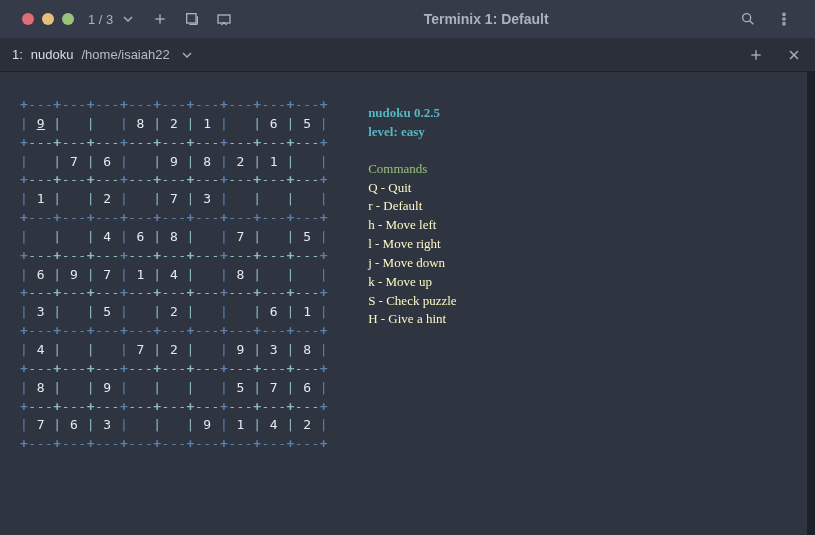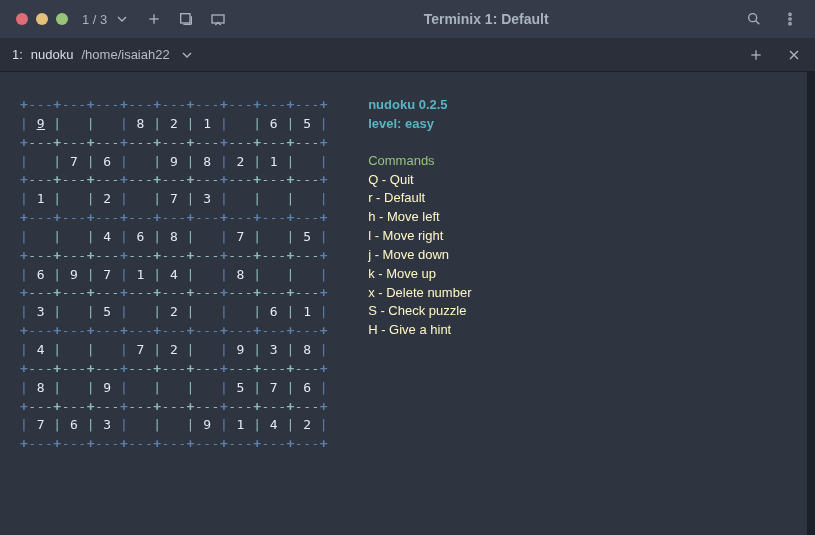--- a/index.html
+++ b/index.html
@@ -10,21 +10,21 @@
     color: #d8dee9;
     width: 815px;
     height: 535px;
     overflow: hidden;
   }
   .titlebar {
     height: 38px;
     background: #353b49;
     display: flex;
     align-items: center;
-    padding: 0 16px;
+    padding: 0 22px;
     gap: 14px;
   }
   .window-controls { display: flex; gap: 8px; align-items: center; }
   .win-btn { width: 12px; height: 12px; border-radius: 50%; }
   .win-close { background: #e06c75; }
   .win-min { background: #e5c07b; }
   .win-max { background: #98c379; }
   .title-group { display: flex; align-items: center; gap: 14px; color: #abb2bf; }
   .pager { display: flex; align-items: center; gap: 6px; font-size: 13px; font-family: sans-serif;}
   .tb-icon { color: #abb2bf; display: inline-flex; align-items: center; justify-content: center; width:18px; height:18px;}
@@ -55,21 +55,21 @@
     font-family: monospace;
     white-space: pre;
     font-size: 13px;
     letter-spacing: 0.5px;
     padding-left: 16px;
   }
   .c-blue { color: #5e81ac; }
   .c-green { color: #8fbcbb; }
   .c-white { color: #e5e9f0; }
   .cursor-cell { text-decoration: underline; }
-  .info { font-family: Liberation Sans, sans-serif; font-size: 13px; }
+  .info { font-family: Liberation Serif, serif; font-size: 13px; margin-top: 8px; }
   .info .hdr { color: #56b6c2; font-weight: bold; }
   .info .cmds-title { color: #98c379; margin-top: 18px; }
   .info .cmd-line { color: #fef9c3; }
   .plus { font-weight: bold; }
 </style>
 </head>
 <body>
 
 <div class="titlebar">
   <div class="window-controls">
@@ -175,18 +175,17 @@
     <div class="hdr">nudoku 0.2.5</div>
     <div class="hdr">level: easy</div>
     <div class="cmds-title">Commands</div>
     <div id="cmds">
         <div class="cmd-line"> Q - Quit</div>
         <div class="cmd-line"> r - Default</div>
         <div class="cmd-line"> h - Move left</div>
         <div class="cmd-line"> l - Move right</div>
         <div class="cmd-line"> j - Move down</div>
         <div class="cmd-line"> k - Move up</div>
-        <div class="cmd-line"> x - Delete number</div>
         <div class="cmd-line"> S - Check puzzle</div>
         <div class="cmd-line"> H - Give a hint</div>
       </div>
   </div>
 </div>
 
 </body></html>

